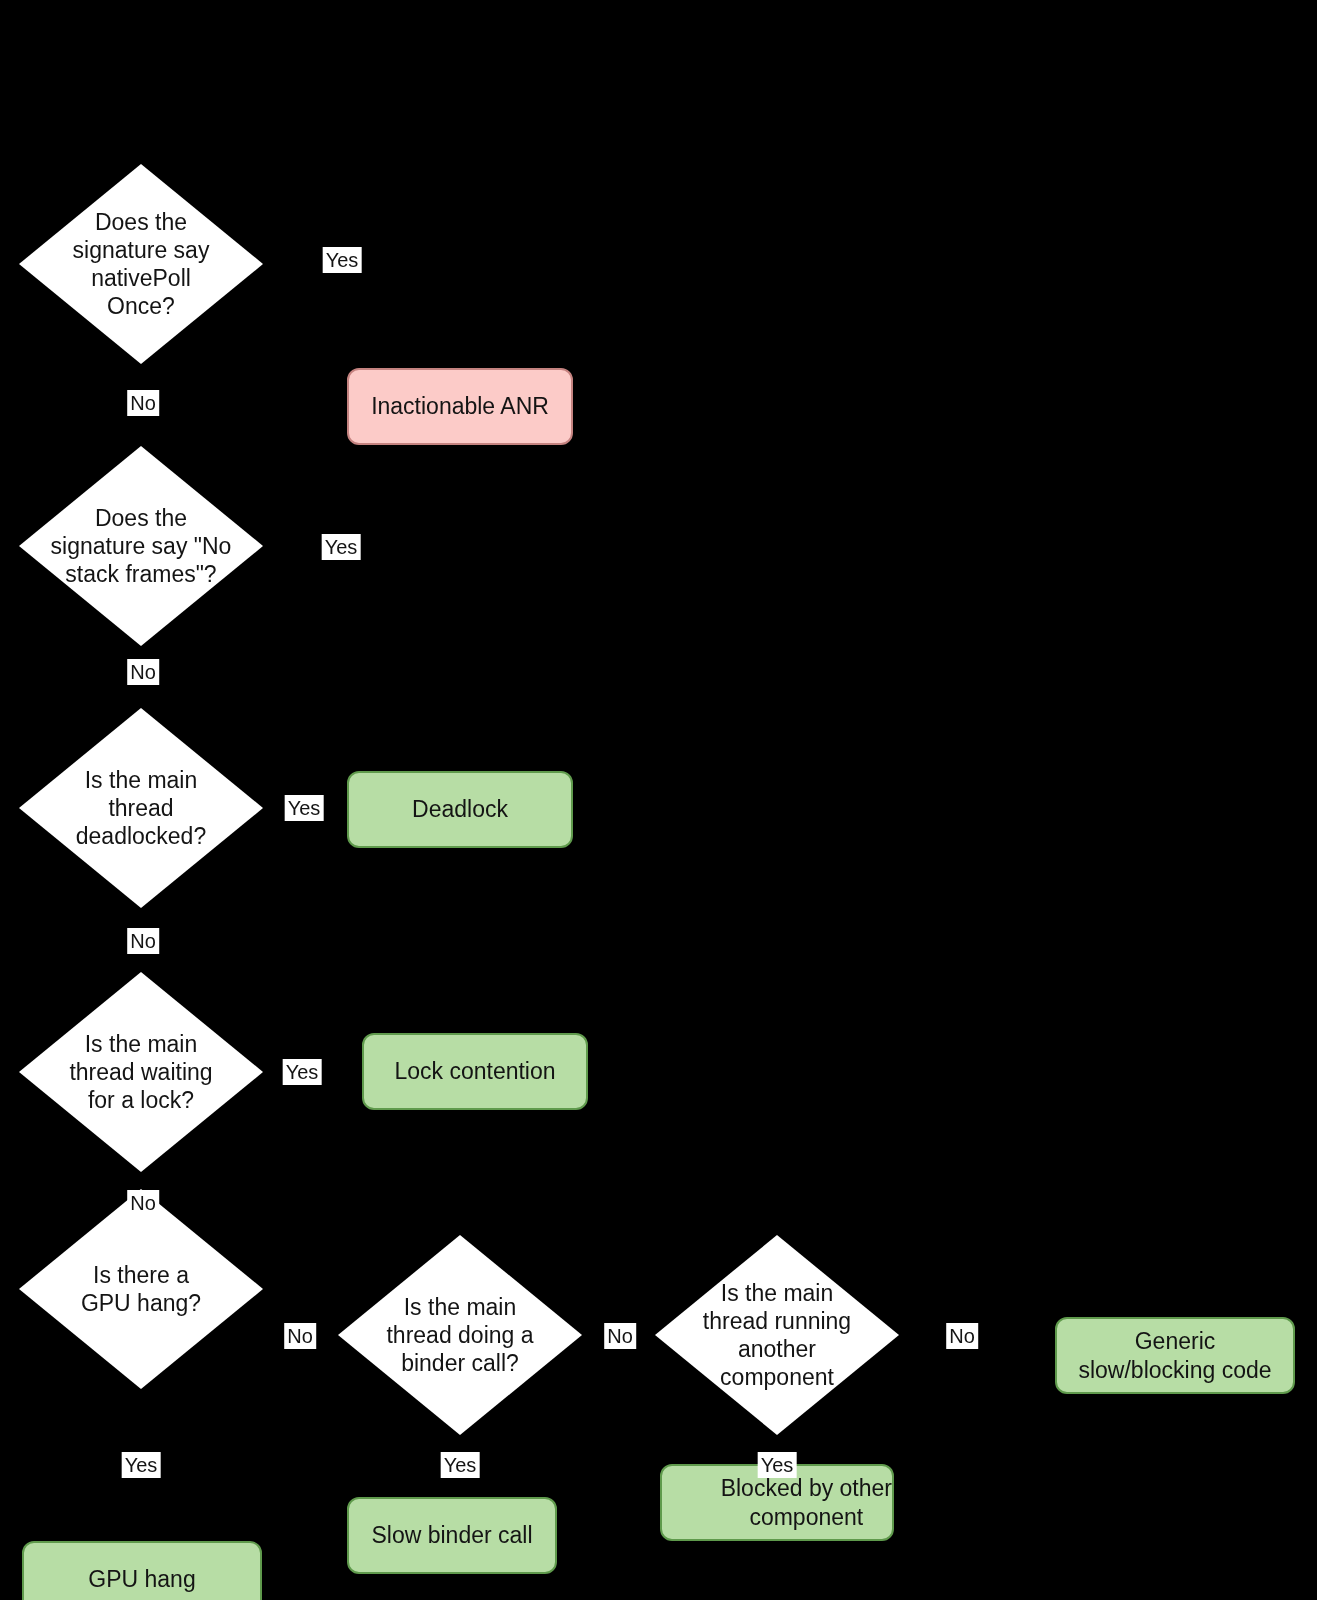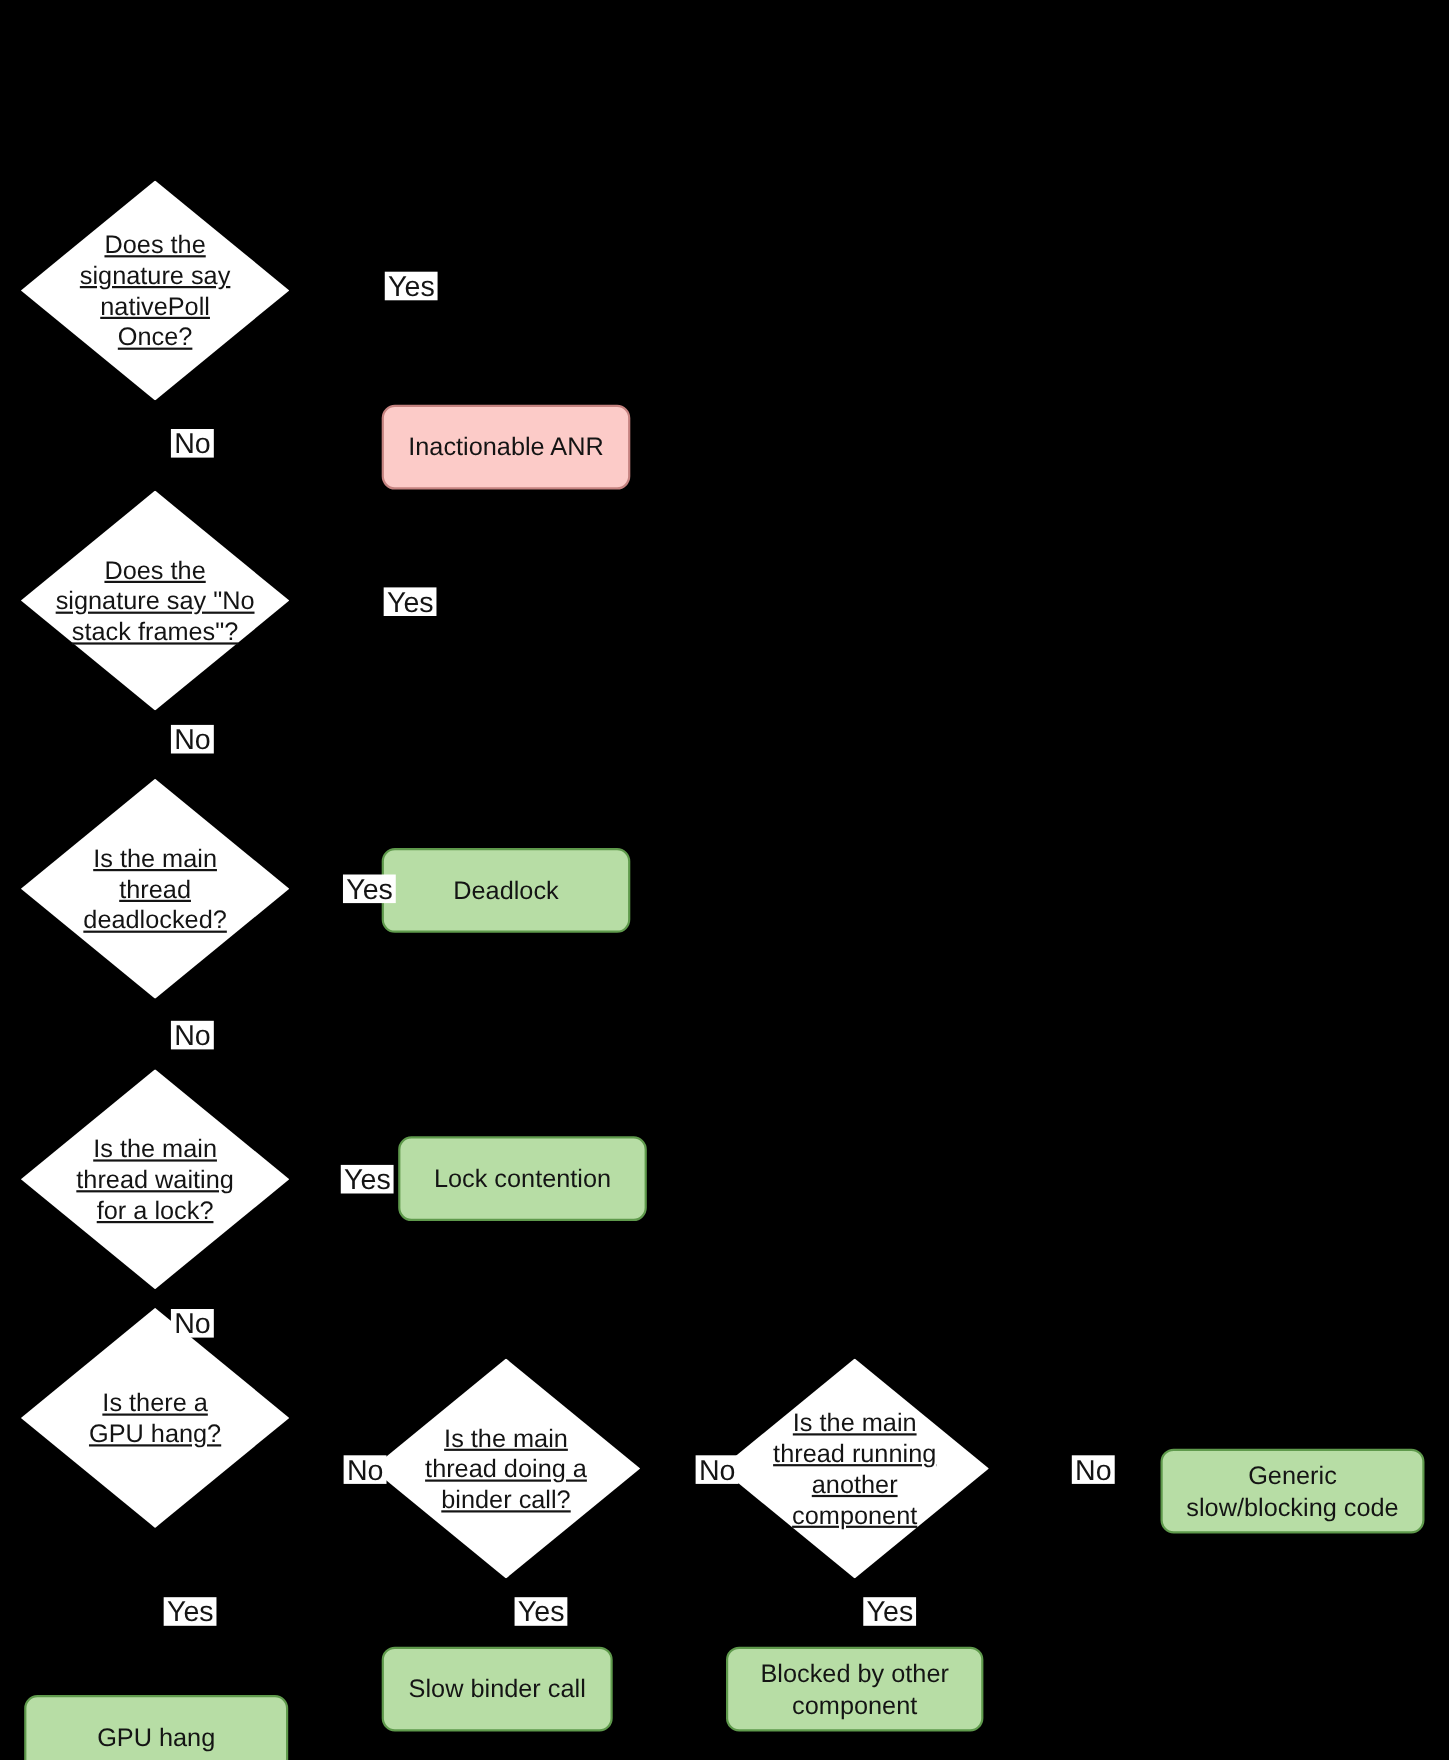--- a/index.html
+++ b/index.html
@@ -40,21 +40,20 @@
     background: var(--decision-fill, #ffffff);
     clip-path: polygon(50% 0, 100% 50%, 50% 100%, 0 50%);
   }
   .decision .node-text {
     position: absolute; inset: 0;
     display: flex; align-items: center; justify-content: center;
     text-align: center;
     white-space: pre-line;
     font-size: 23px;
     line-height: 28px;
-    text-decoration: underline;
   }
   #d-native-poll      { left: 19px;  top: 164px; }
   #d-no-stack-frames  { left: 19px;  top: 446px; }
   #d-deadlocked       { left: 19px;  top: 708px; }
   #d-waiting-lock     { left: 19px;  top: 972px; }
   #d-gpu-hang         { left: 19px;  top: 1189px; }
   #d-binder-call      { left: 338px; top: 1235px; }
   #d-other-component  { left: 655px; top: 1235px; }
 
   
@@ -76,33 +75,32 @@
   .outcome.negative {
     background: var(--neg-fill, #fccbc8);
     border: 2px solid var(--neg-border, #c58380);
   }
   #o-inactionable { left: 347px;  top: 368px;  width: 226px; }
   #o-deadlock     { left: 347px;  top: 771px;  width: 226px; }
   #o-lock         { left: 362px;  top: 1033px; width: 226px; }
   #o-generic      { left: 1055px; top: 1317px; width: 240px; }
   #o-gpu          { left: 22px;   top: 1497px; width: 240px; margin-top: 44px; }
   #o-binder       { left: 347px;  top: 1497px; width: 210px; }
-  #o-blocked      { left: 660px;  top: 1497px; width: 234px; }
+  #o-blocked      { left: 660px;  top: 1464px; width: 234px; justify-content: flex-end; }
 
   
   .edge-label {
     position: absolute;
     transform: translate(-50%, -50%);
     background: var(--label-bg, #ffffff);
     padding: 0 3px;
-    font-size: 26px;
+    font-size: 20px;
     line-height: 26px;
     white-space: nowrap;
     z-index: 3;
-    margin-left: 32px;
   }
   #l-yes-1 { left: 342px; top: 260px; }
   #l-no-1  { left: 143px; top: 403px; }
   #l-yes-2 { left: 341px; top: 547px; }
   #l-no-2  { left: 143px; top: 672px; }
   #l-yes-3 { left: 304px; top: 808px; }
   #l-no-3  { left: 143px; top: 941px; }
   #l-yes-4 { left: 302px; top: 1072px; }
   #l-no-4  { left: 143px; top: 1203px; }
   #l-no-5  { left: 300px; top: 1336px; }

